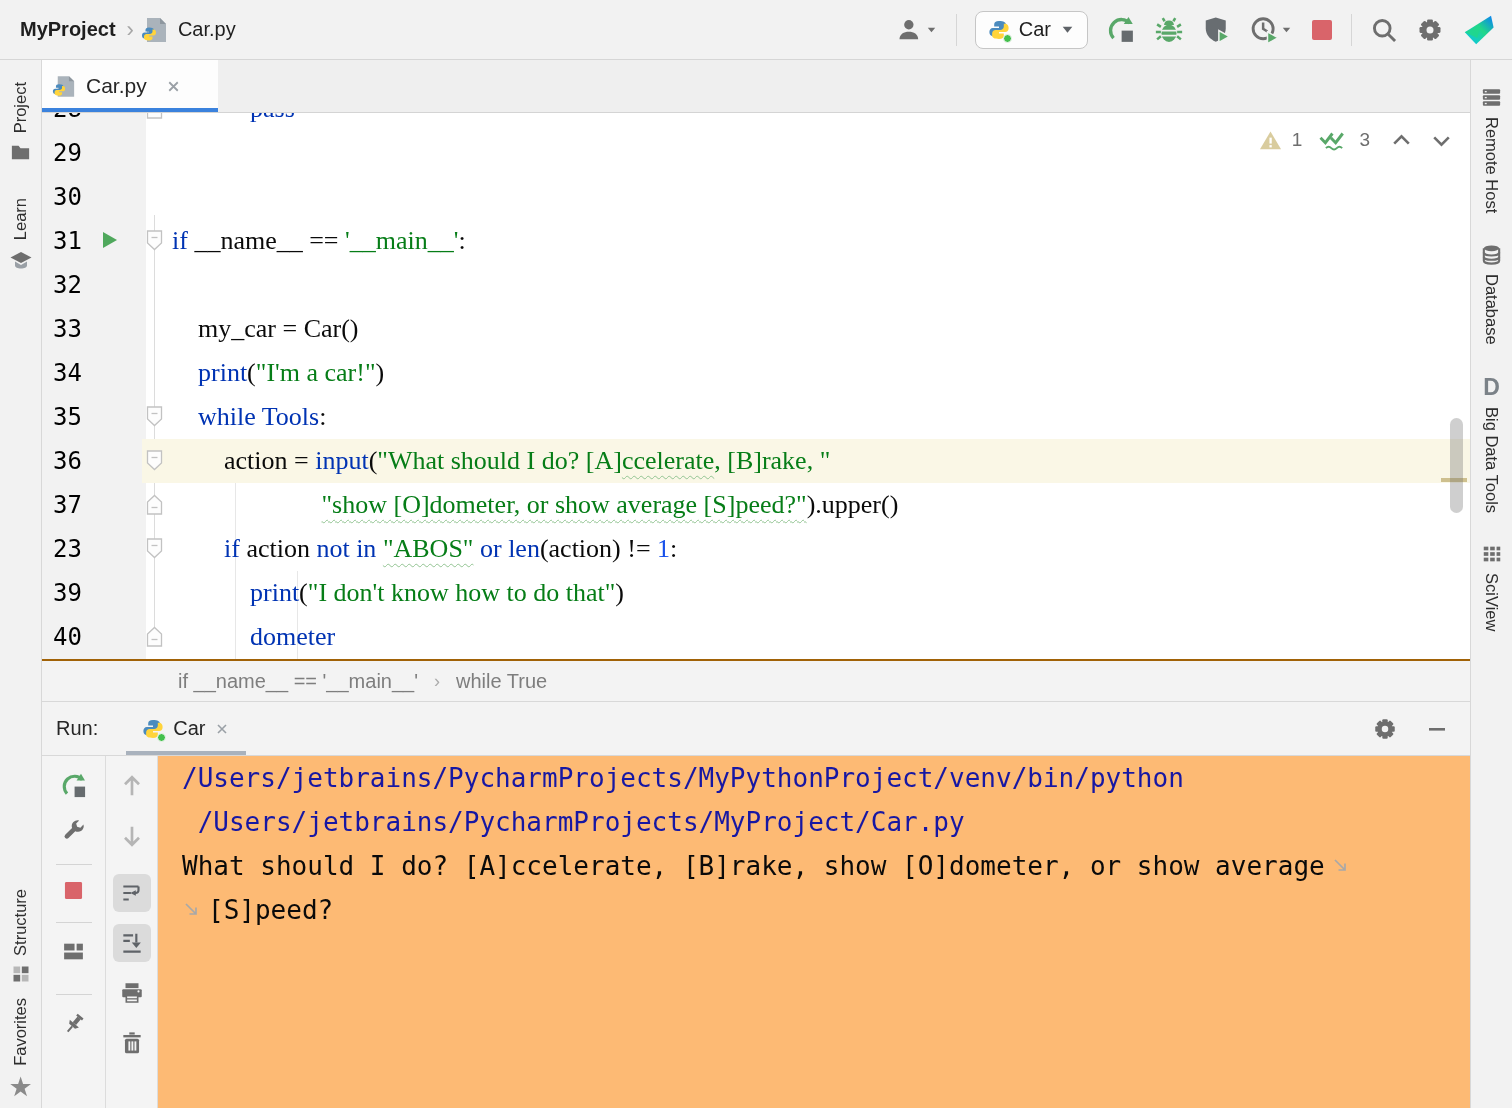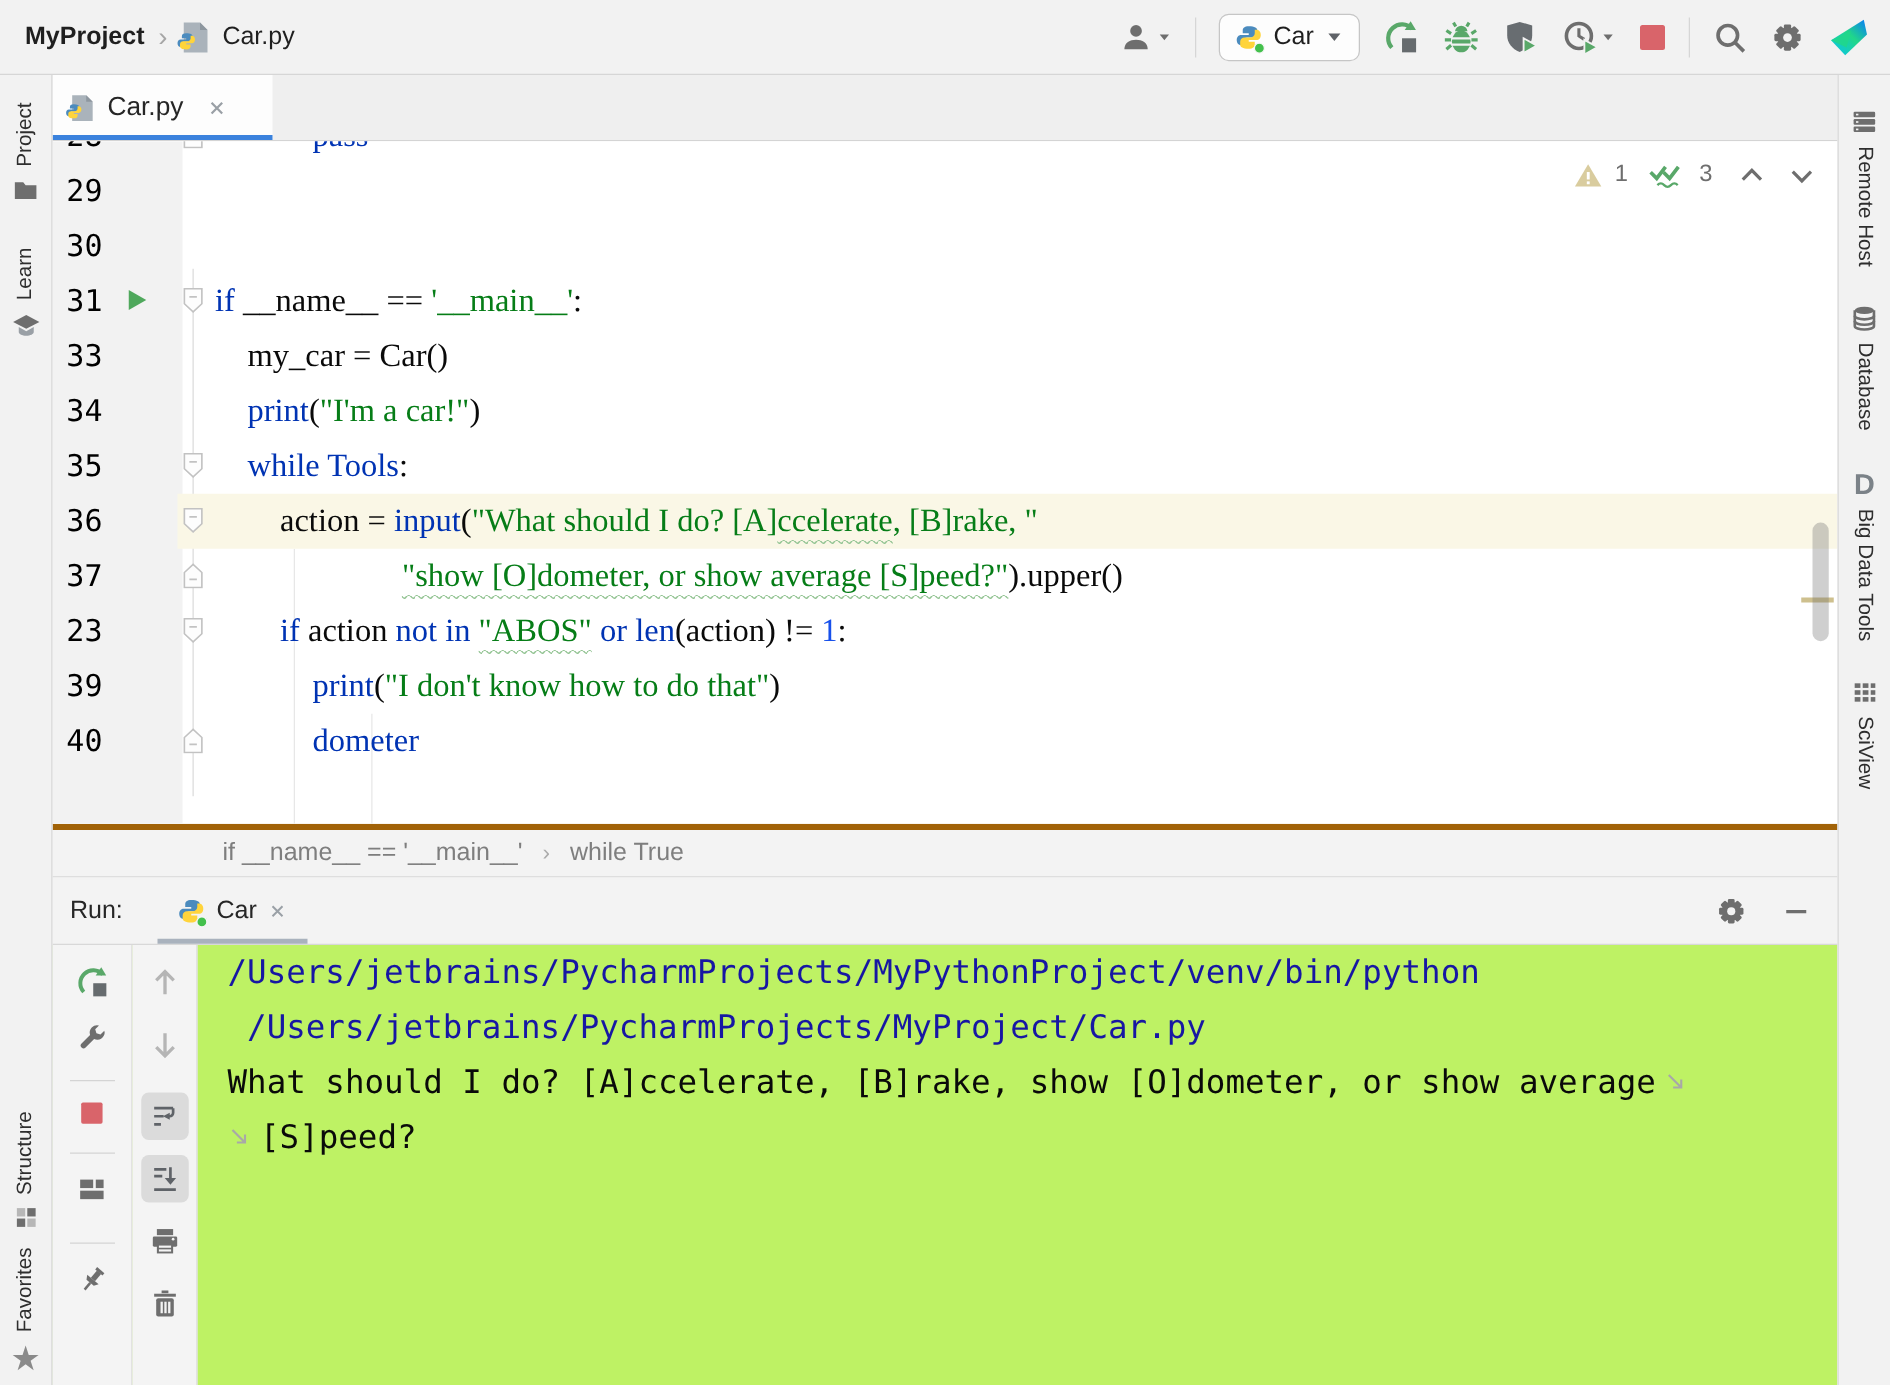--- a/index.html
+++ b/index.html
@@ -67,34 +67,34 @@
   .tk-kw { color:#0033B3; } .tk-str { color:#067D17; } .tk-num { color:#1750EB; } .tk-plain { color:#0A0A0A; }
   .tk-wavy { text-decoration:underline; text-decoration-style:wavy; text-decoration-color:#93C493;
              text-decoration-thickness:1px; text-underline-offset:6px; text-decoration-skip-ink:none; }
   .inspections { position:absolute; top:14px; right:16px; display:flex; align-items:center; gap:9px;
                  font-size:19px; color:#6E6E6E; }
   .scroll-thumb { position:absolute; right:7px; top:305px; width:13px; height:95px;
                   background:rgba(110,110,110,.33); border-radius:7px; }
   .warn-tick { position:absolute; right:3px; top:365px; width:26px; height:4px; background:#CEC08E; }
 
   
-  .breadcrumbs { height:43px; background:#F3F3F3; border-top:5px solid #a16207; border-bottom:1px solid #D8D8D8;
+  .breadcrumbs { height:43px; background:#F3F3F3; border-top:2px solid #a16207; border-bottom:1px solid #D8D8D8;
                  display:flex; align-items:center; gap:16px; padding-left:136px; font-size:20px; color:#7E7E7E; }
   .bc-sep { color:#ABABAB; font-size:18px; }
 
   
   .run-header { height:54px; background:#F3F3F3; border-bottom:1px solid #D8D8D8;
                 display:flex; align-items:center; padding-left:14px; }
   .run-label { font-size:20px; color:#262626; }
   .run-tab { position:relative; height:100%; display:flex; align-items:center; gap:9px; padding:0 16px; margin-left:28px; }
   .run-tab::after { content:''; position:absolute; left:0; right:0; bottom:0; height:4px; background:#A9B2BD; }
   .run-tab-label { font-size:20px; color:#262626; }
   .rh-right { margin-left:auto; display:flex; align-items:center; gap:28px; padding-right:22px; }
 
-  .run-body { display:flex; height:352px; background:#bef264; }
+  .run-body { display:flex; height:352px; background:#fdba74; }
   .rb-col { background:#F4F4F4; display:flex; flex-direction:column; align-items:center; padding-top:16px; }
   .rb-col1 { width:64px; border-right:1px solid #DCDCDC; }
   .rb-col2 { width:52px; border-right:1px solid #DCDCDC; }
   .rb-sep { width:36px; height:1px; background:#D4D4D4; }
   .toggled { width:38px; height:38px; background:#DBDBDB; border-radius:6px; display:flex; align-items:center; justify-content:center; }
 
   .console { flex:1; padding-left:24px; font-family:"DejaVu Sans Mono", monospace; font-size:26px; }
   .cline { height:44px; line-height:44px; white-space:pre; display:flex; align-items:center; }
   .cline .ctext { white-space:pre; }
   .cline.sys .ctext { color:#1717A3; }
@@ -358,20 +358,24 @@
             <span class="runmark"><svg width="20" height="20" viewBox="0 0 20 20">
                 <path d="M4 2l14 8-14 8z" fill="#4FA85C"></path>
               </svg></span>
             <span class="foldmark"><svg width="17" height="21" viewBox="0 0 17 21">
                 <path d="M1.5 1h14v12L8.5 19.5 1.5 13z" fill="#FDFDFD" stroke="#C2C2C2" stroke-width="1.3"></path>
                 <path d="M5.5 7.5h6" stroke="#C2C2C2" stroke-width="1.3"></path>
               </svg></span>
             <pre class="codeline"><span class="tk-kw">if </span><span class="tk-plain">__name__ == </span><span class="tk-str">'__main__'</span><span class="tk-plain">:</span></pre>
           </div>
           <div class="crow">
+            <span class="ln">32</span>
+            <pre class="codeline"></pre>
+          </div>
+          <div class="crow">
             <span class="ln">33</span>
             <pre class="codeline"><span class="tk-plain">    my_car = Car()</span></pre>
           </div>
           <div class="crow">
             <span class="ln">34</span>
             <pre class="codeline"><span class="tk-plain">    </span><span class="tk-kw">print</span><span class="tk-plain">(</span><span class="tk-str">"I'm a car!"</span><span class="tk-plain">)</span></pre>
           </div>
           <div class="crow">
             <span class="ln">35</span>
             <span class="foldmark"><svg width="17" height="21" viewBox="0 0 17 21">

